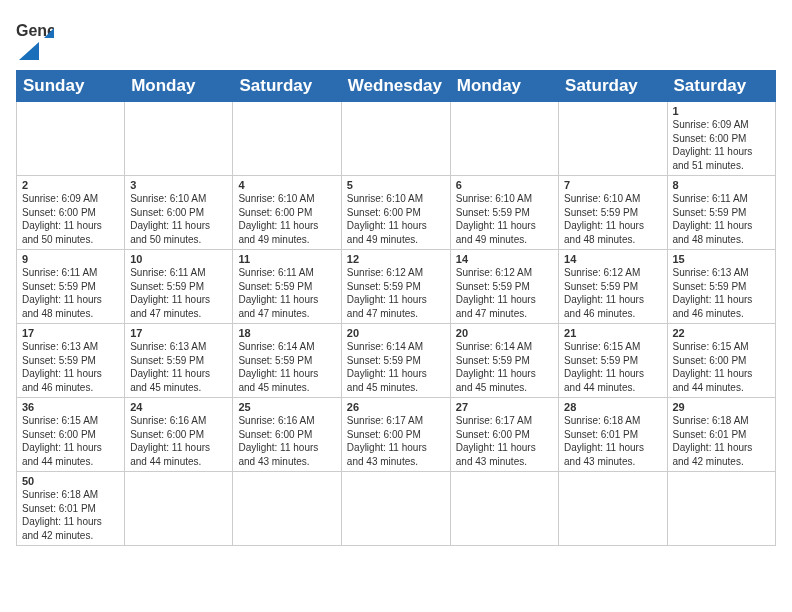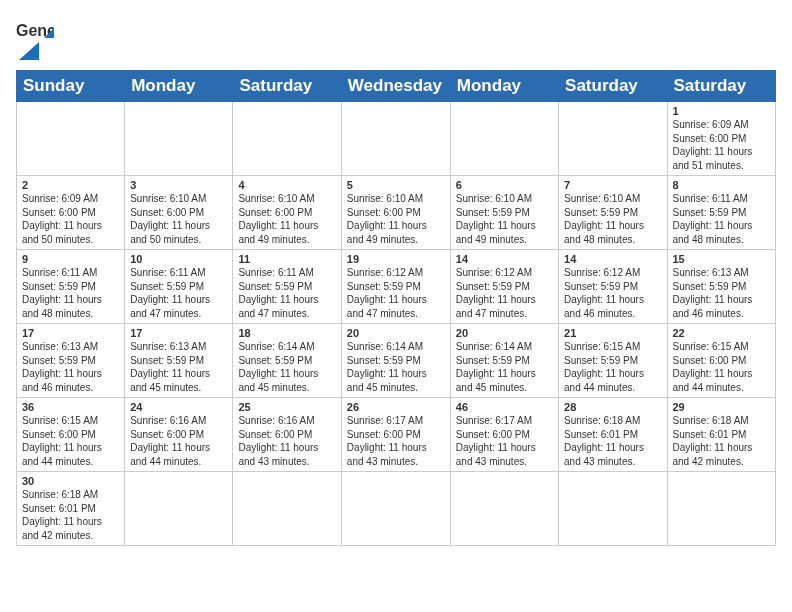--- a/index.html
+++ b/index.html
@@ -203,21 +203,21 @@
 and 47 minutes.</div>
           </td>
           <td>
             <span class="day-num">11</span>
             <div class="day-info" style="white-space: pre-line;">Sunrise: 6:11 AM
 Sunset: 5:59 PM
 Daylight: 11 hours
 and 47 minutes.</div>
           </td>
           <td>
-            <span class="day-num">19</span>
+            <span class="day-num">12</span>
             <div class="day-info" style="white-space: pre-line;">Sunrise: 6:12 AM
 Sunset: 5:59 PM
 Daylight: 11 hours
 and 47 minutes.</div>
           </td>
           <td>
             <span class="day-num">14</span>
             <div class="day-info" style="white-space: pre-line;">Sunrise: 6:12 AM
 Sunset: 5:59 PM
 Daylight: 11 hours
@@ -312,21 +312,21 @@
 and 43 minutes.</div>
           </td>
           <td>
             <span class="day-num">26</span>
             <div class="day-info" style="white-space: pre-line;">Sunrise: 6:17 AM
 Sunset: 6:00 PM
 Daylight: 11 hours
 and 43 minutes.</div>
           </td>
           <td>
-            <span class="day-num">46</span>
+            <span class="day-num">27</span>
             <div class="day-info" style="white-space: pre-line;">Sunrise: 6:17 AM
 Sunset: 6:00 PM
 Daylight: 11 hours
 and 43 minutes.</div>
           </td>
           <td>
             <span class="day-num">28</span>
             <div class="day-info" style="white-space: pre-line;">Sunrise: 6:18 AM
 Sunset: 6:01 PM
 Daylight: 11 hours
@@ -335,21 +335,21 @@
           <td>
             <span class="day-num">29</span>
             <div class="day-info" style="white-space: pre-line;">Sunrise: 6:18 AM
 Sunset: 6:01 PM
 Daylight: 11 hours
 and 42 minutes.</div>
           </td>
         </tr>
         <tr class="last-row">
           <td>
-            <span class="day-num">30</span>
+            <span class="day-num">50</span>
             <div class="day-info" style="white-space: pre-line;">Sunrise: 6:18 AM
 Sunset: 6:01 PM
 Daylight: 11 hours
 and 42 minutes.</div>
           </td>
           <td class="empty-cell"></td>
           <td class="empty-cell"></td>
           <td class="empty-cell"></td>
           <td class="empty-cell"></td>
           <td class="empty-cell"></td>

